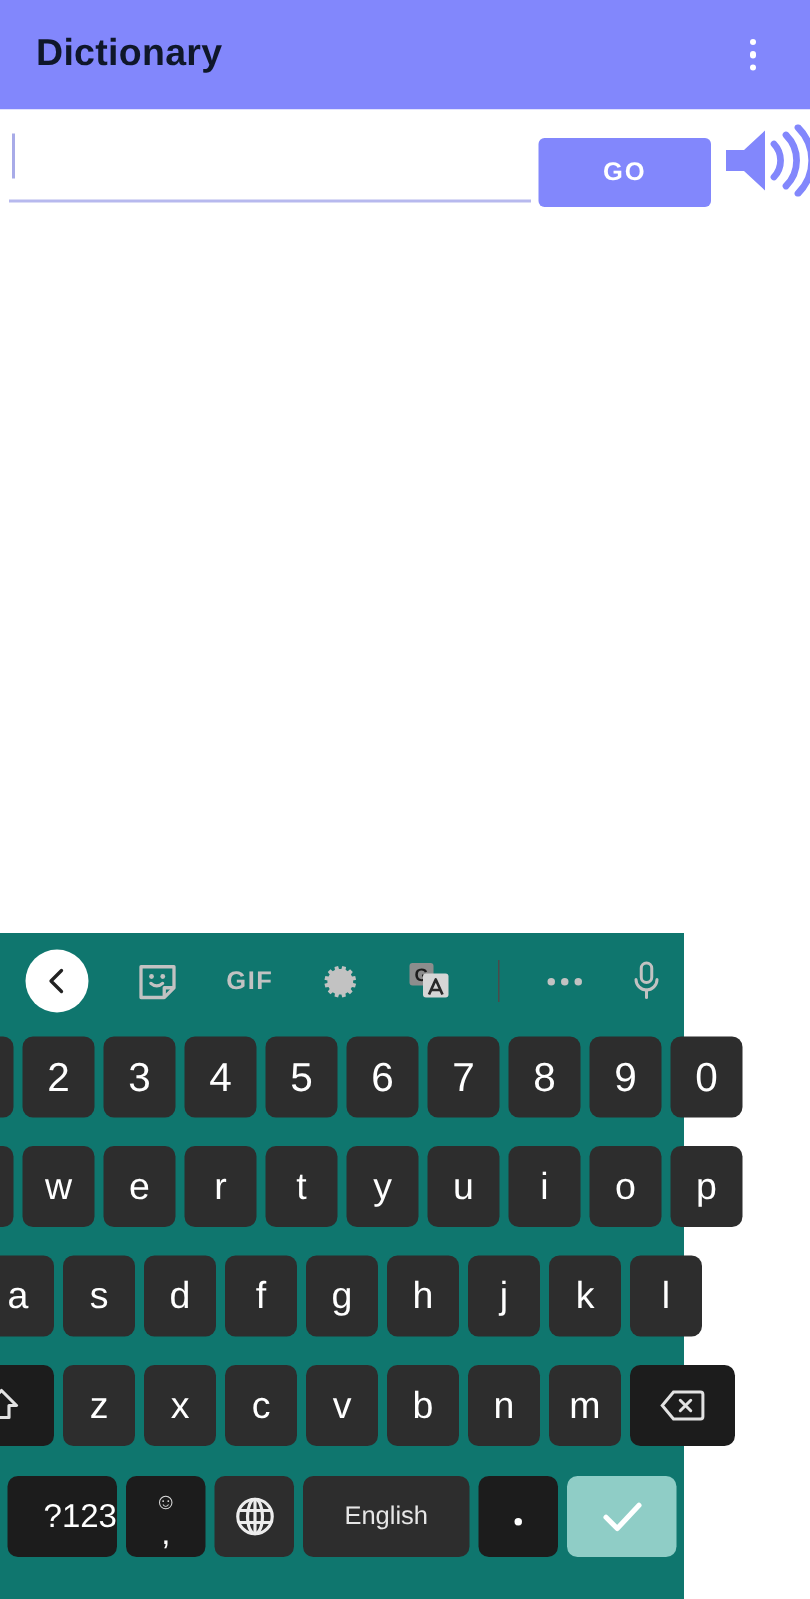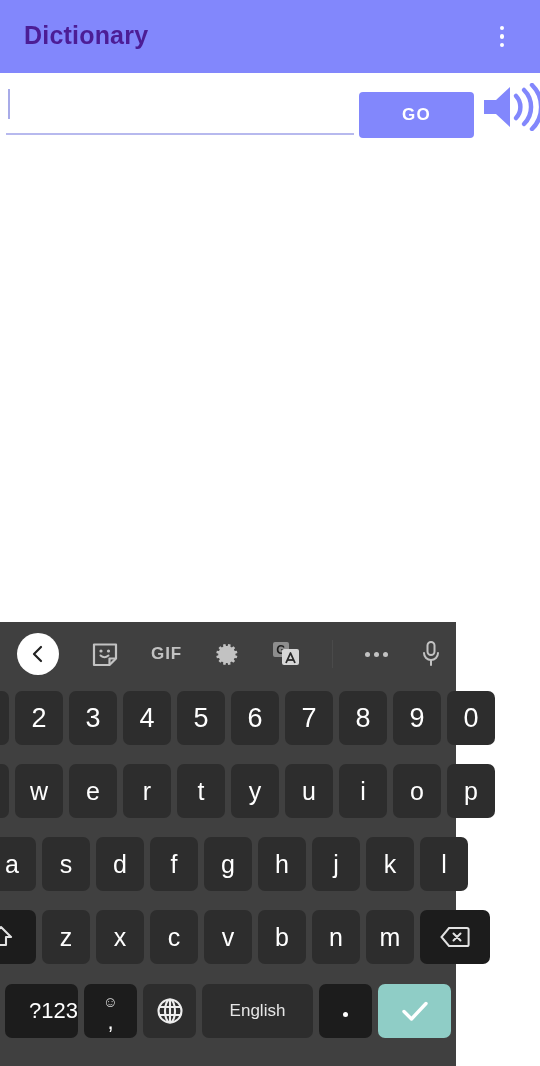--- a/index.html
+++ b/index.html
@@ -24,21 +24,21 @@
     top: 0; left: 0;
     width: 540px;
     height: 73px;
     background: #8287fc;
     display: flex;
     align-items: center;
     justify-content: space-between;
     padding: 0 18px 0 24px;
   }
   .app-title {
-    color: #4c1d95;
+    color: #0f172a;
     font-size: 25px;
     font-weight: bold;
     letter-spacing: 0.2px;
     line-height: 1;
     padding-bottom: 2px;
   }
   .overflow-btn {
     width: 40px;
     height: 40px;
     display: flex;
@@ -134,21 +134,21 @@
     background: #ffffff;
   }
 
   
   .keyboard {
     position: absolute;
     left: 0;
     top: 622px;
     width: 456px;
     height: 444px;
-    background: #404040;
+    background: #0f766e;
   }
   .kb-toolbar {
     position: relative;
     height: 64px;
     display: flex;
     align-items: center;
     padding: 0 14px 0 8px;
   }
   .kb-tool {
     display: flex;

